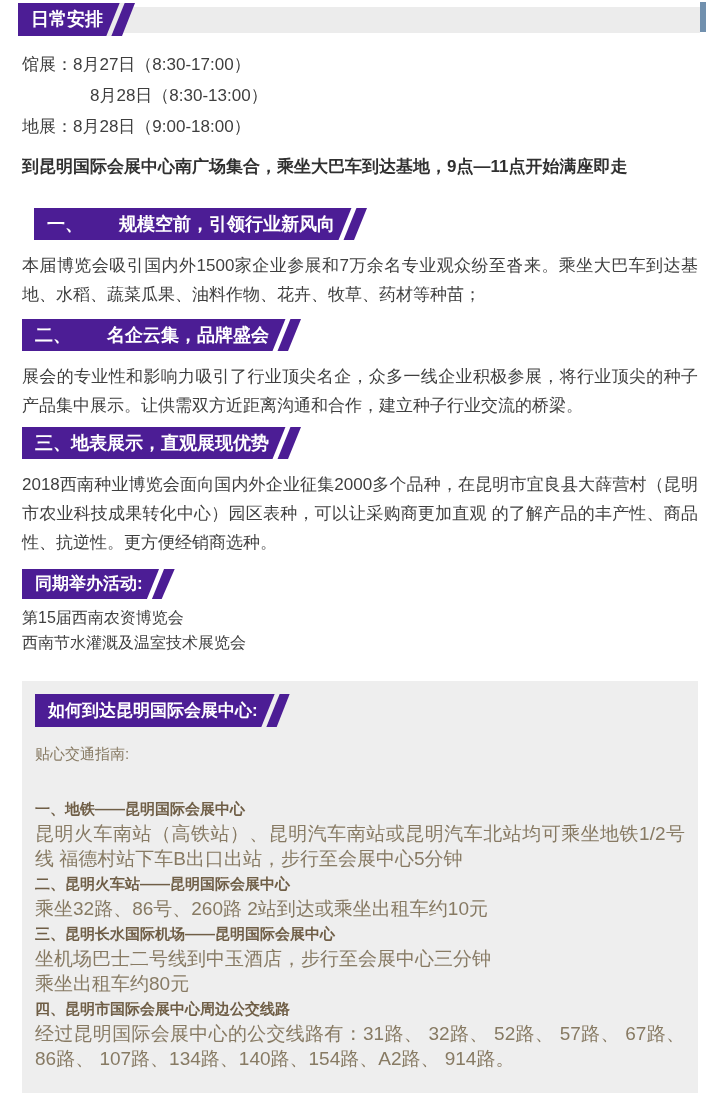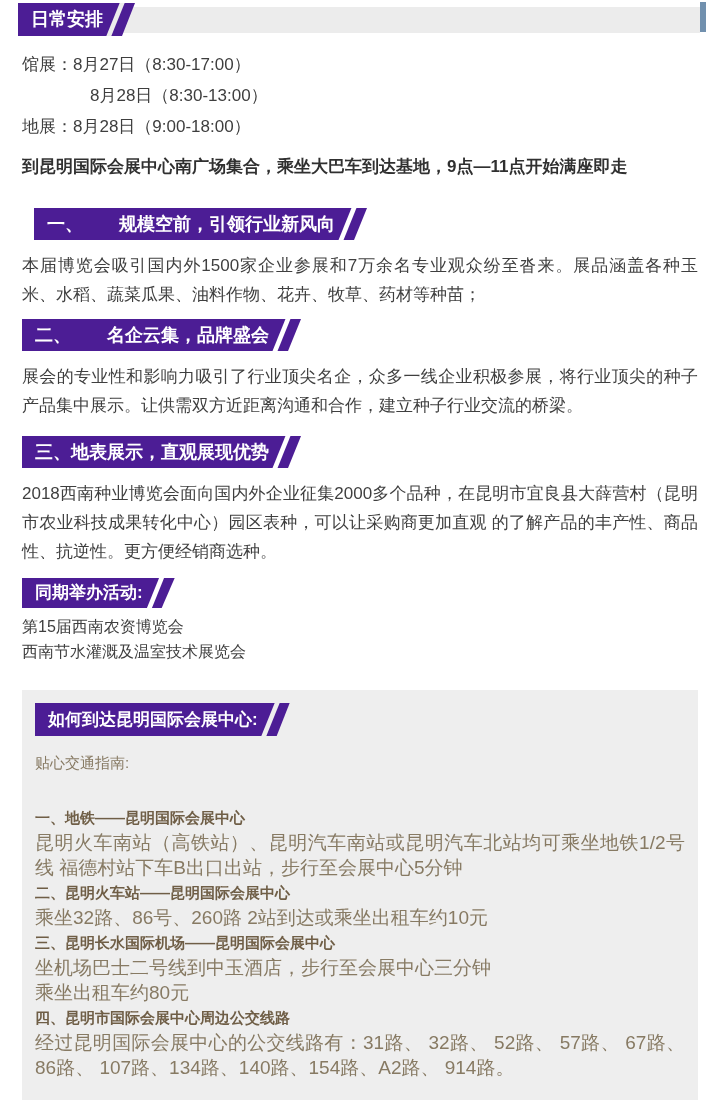--- a/index.html
+++ b/index.html
@@ -30,21 +30,21 @@
   .scroll-thumb{
     position:absolute;right:-6px;top:-5px;width:6px;height:30px;background:#7190ae;
   }
   
   .content{margin:0 22px;color:#3f3f3f;}
   .schedule{margin-top:16px;font-size:17px;line-height:31px;color:#3e3e3e;}
   .schedule .indent{padding-left:68px;}
   .notice{margin-top:12px;font-size:17px;line-height:26px;font-weight:bold;color:#303030;}
   .sec-ribbon-1{margin-top:28px;padding-left:12px;}
   .sec-ribbon-2{margin-top:10px;}
-  .sec-ribbon-3{margin-top:16px;}
+  .sec-ribbon-3{margin-top:7px;}
   .para{
     margin:11px 0 0 0;font-size:17px;line-height:29px;color:#3f3f3f;
     text-align:justify;
   }
   .concurrent-ribbon{margin-top:12px;height:30px;line-height:30px;font-size:17px;}
   .concurrent-list{margin-top:6px;font-size:16px;line-height:25px;color:#3f3f3f;}
   
   .transport-box{
     margin:26px 22px 0 22px;background:#eeeeee;
     padding:13px 13px 22px 13px;box-sizing:border-box;
@@ -69,21 +69,21 @@
     <div>馆展：8月27日（8:30-17:00）</div>
     <div class="indent">8月28日（8:30-13:00）</div>
     <div>地展：8月28日（9:00-18:00）</div>
   </div>
 
   <div class="notice">到昆明国际会展中心南广场集合，乘坐大巴车到达基地，9点—11点开始满座即走</div>
 
   <div class="sec-ribbon-1">
     <div class="ribbon">一、　　规模空前，引领行业新风向</div>
   </div>
-  <p class="para">本届博览会吸引国内外1500家企业参展和7万余名专业观众纷至沓来。展品涵盖各种玉米、水稻、蔬菜瓜果、油料作物、花卉、牧草、药材等种苗；</p>
+  <p class="para">本届博览会吸引国内外1500家企业参展和7万余名专业观众纷至沓来。乘坐大巴车到达基地、水稻、蔬菜瓜果、油料作物、花卉、牧草、药材等种苗；</p>
 
   <div class="sec-ribbon-2">
     <div class="ribbon">二、　　名企云集，品牌盛会</div>
   </div>
   <p class="para">展会的专业性和影响力吸引了行业顶尖名企，众多一线企业积极参展，将行业顶尖的种子产品集中展示。让供需双方近距离沟通和合作，建立种子行业交流的桥梁。</p>
 
   <div class="sec-ribbon-3">
     <div class="ribbon">三、地表展示，直观展现优势</div>
   </div>
   <p class="para">2018西南种业博览会面向国内外企业征集2000多个品种，在昆明市宜良县大薛营村（昆明市农业科技成果转化中心）园区表种，可以让采购商更加直观 的了解产品的丰产性、商品性、抗逆性。更方便经销商选种。</p>

